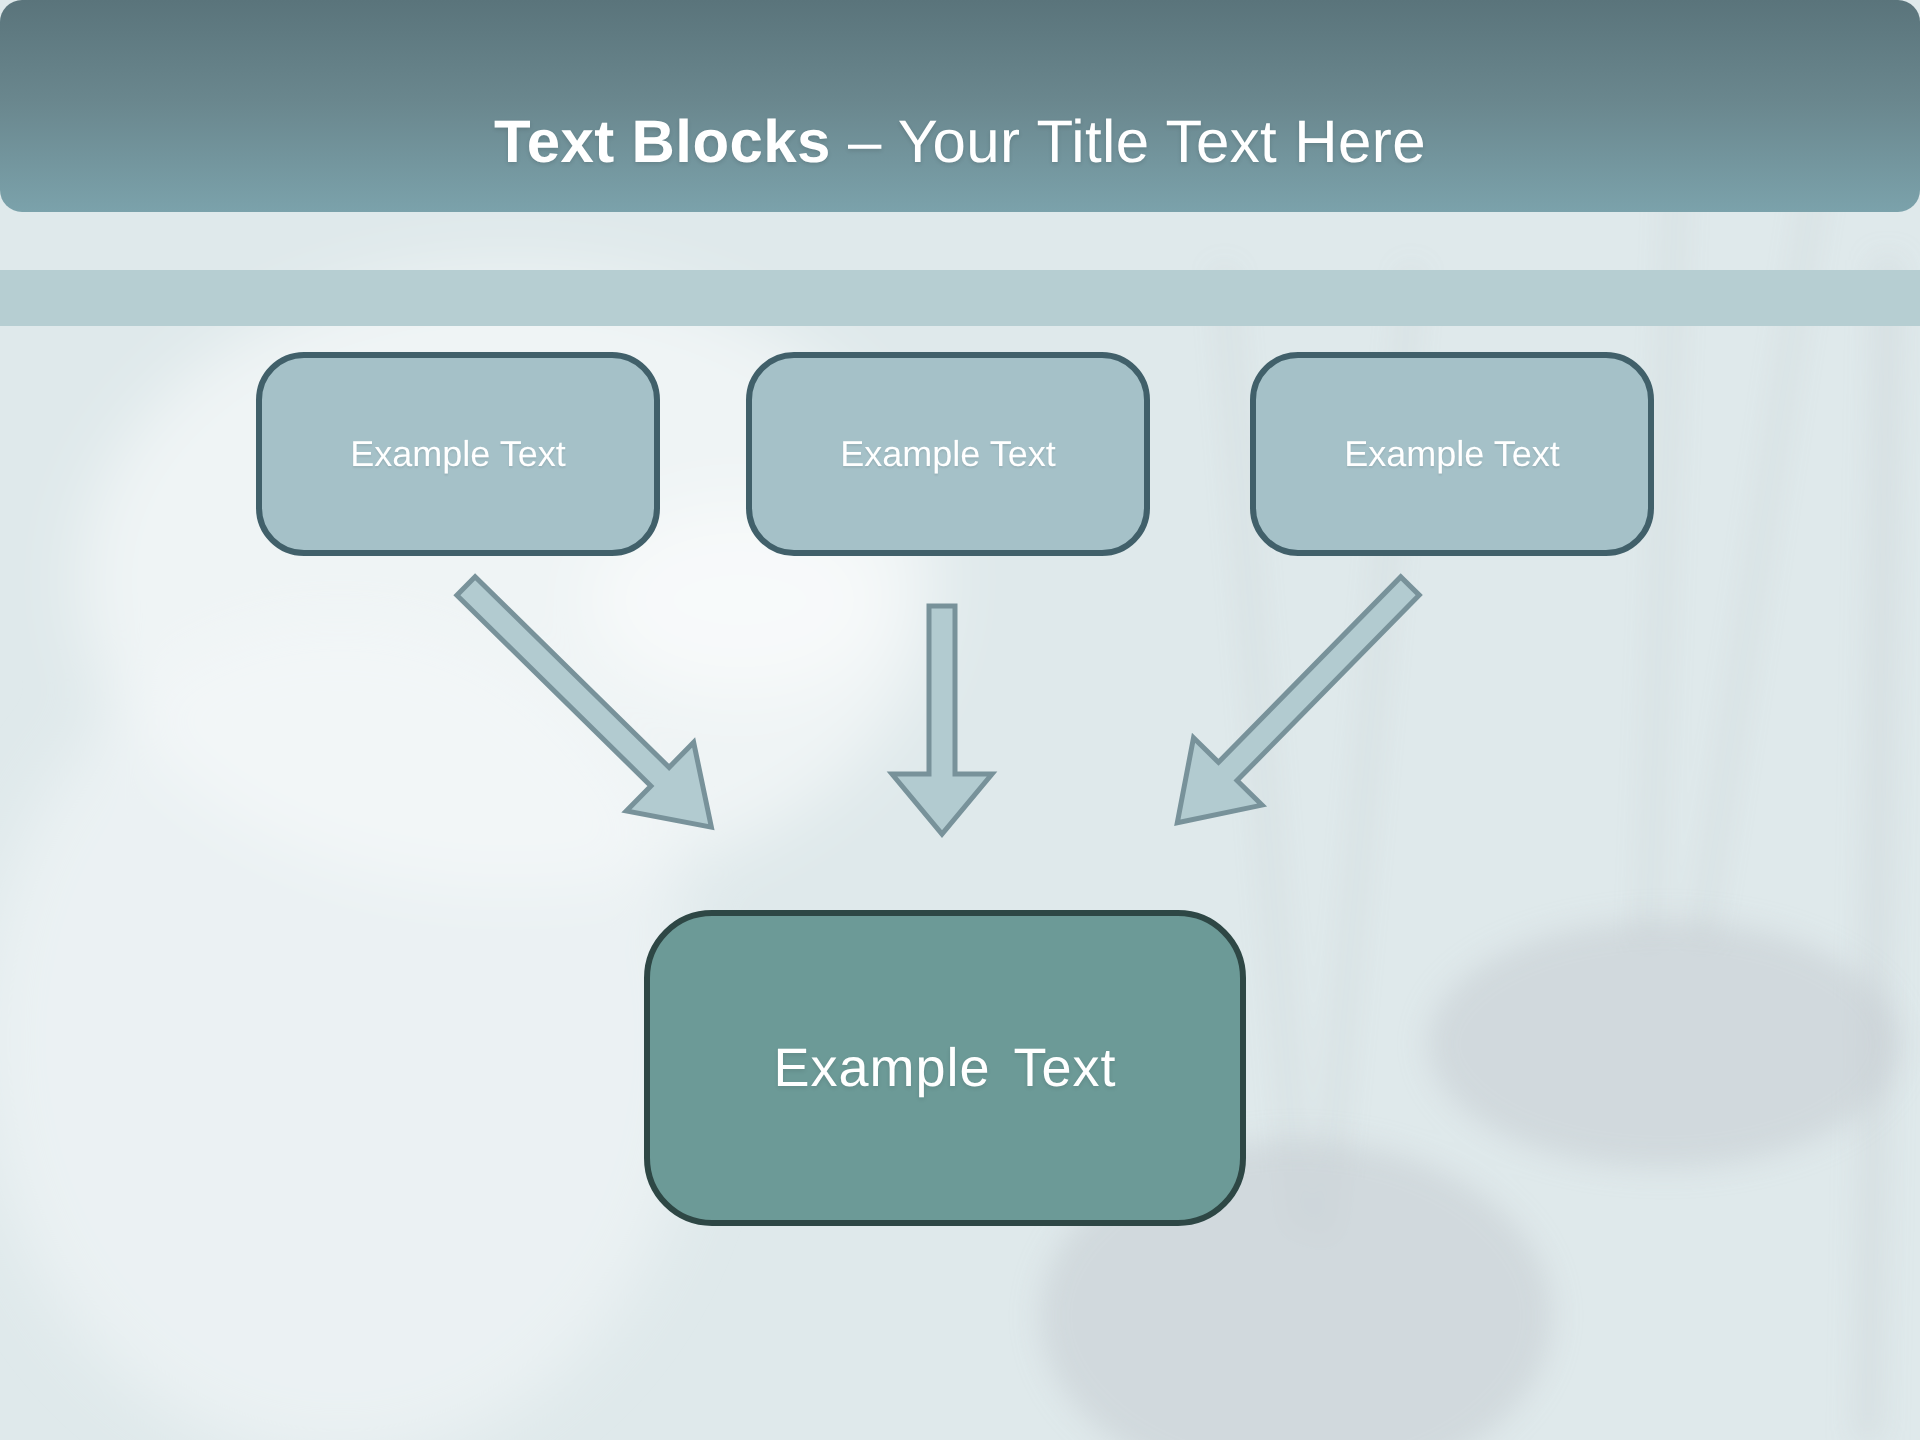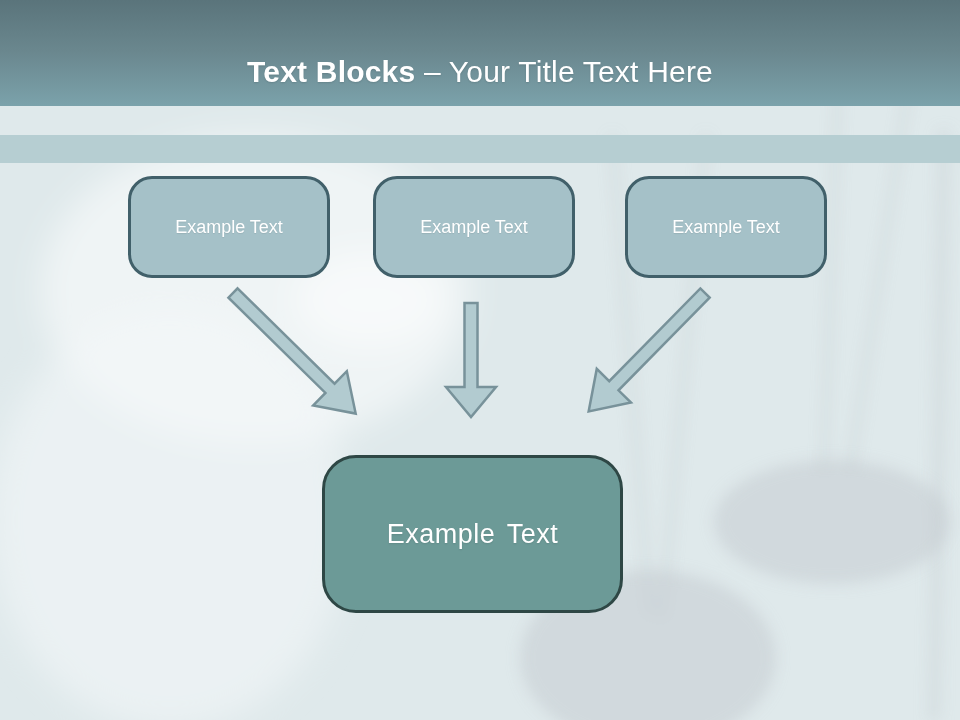--- a/index.html
+++ b/index.html
@@ -18,20 +18,21 @@
   .wm-string{stroke:#b6bec4;stroke-width:4;opacity:.45;fill:none;}
   .wm-pole{stroke:#c2cacf;stroke-width:12;opacity:.35;fill:none;}
   .wm-pan{fill:#c3cacf;opacity:.5;}
   .wm-statue{fill:#ffffff;opacity:.5;}
   .wm-statue-soft{fill:#f4f8f9;opacity:.55;}
   
   .header{
     position:absolute;left:0;top:0;width:960px;height:106px;
     background:linear-gradient(to bottom,
       var(--header-top,#5a747b) 0%, #6a878e 48%, var(--header-bottom,#7ba2ab) 100%);
+    border-radius:11px;
   }
   .band{
     position:absolute;left:0;top:135px;width:960px;height:28px;
     background:var(--band,#b6ced2);
   }
   .title{
     position:absolute;left:0;top:55px;width:960px;
     text-align:center;
     color:var(--title-text,#ffffff);
     font-size:30px;line-height:34px;

